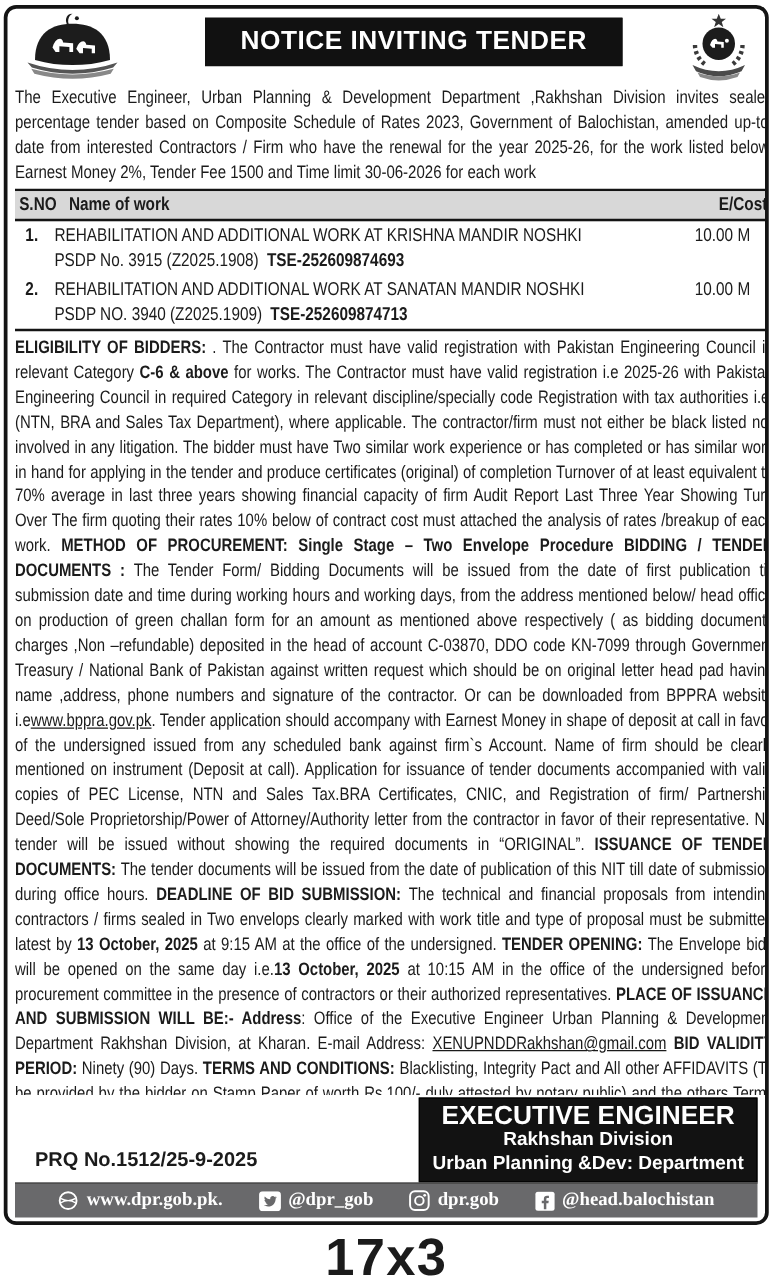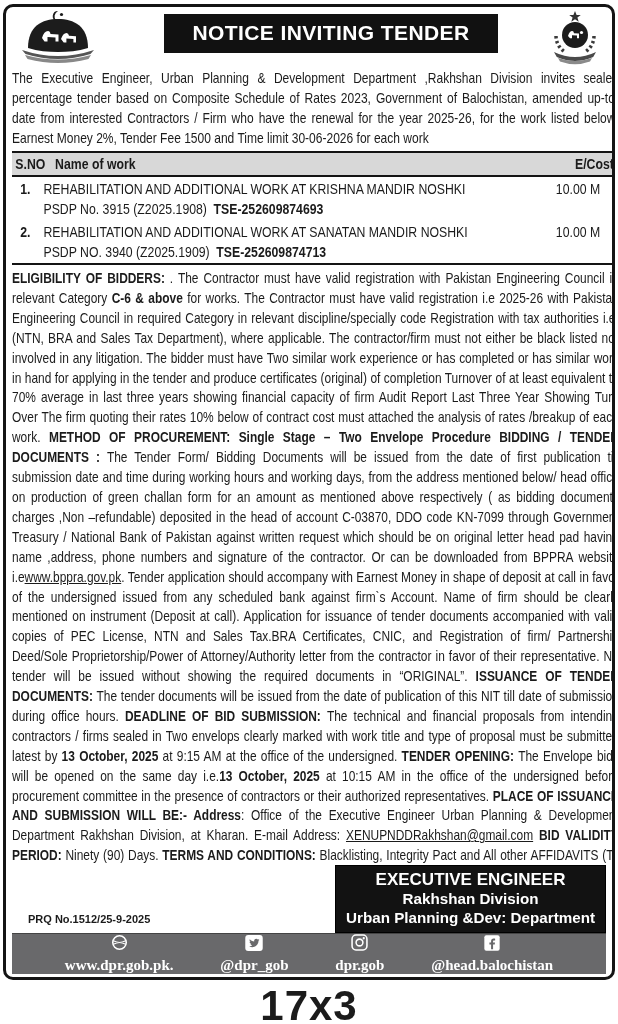--- a/index.html
+++ b/index.html
@@ -22,26 +22,26 @@
   .td-sno{width:34px;font-weight:bold;padding-left:6px;box-sizing:border-box;}
   .td-name{flex:1;}
   .td-cost{width:84px;text-align:left;padding-left:14px;box-sizing:border-box;}
   .tse{font-weight:bold;margin-left:8px;}
   
   .bodytxt{font-size:14.4px;line-height:19.9px;text-align:justify;margin-top:4px;flex:0 1 auto;overflow:hidden;}
   .bold{font-weight:bold;}
   .underline{text-decoration:underline;}
   
   .botrow{display:flex;justify-content:space-between;align-items:flex-end;flex:0 0 auto;margin-top:2px;}
-  .prq{font-weight:bold;font-size:11px;margin:0 0 8px 16px;}
+  .prq{font-weight:bold;font-size:16px;margin:0 0 8px 16px;}
   .signbox{background:#121212;color:#fff;text-align:center;font-weight:bold;font-size:15.2px;line-height:19px;padding:4px 10px 5px 10px;min-width:196px;border:1px solid #000;}
-  .signbox div:first-child{font-size:17px;text-align:center;}
+  .signbox div:first-child{font-size:21px;text-align:center;}
   
   .social{margin-top:auto;flex:0 0 27px;background:#69696b;border-top:1px solid #444;display:flex;align-items:center;justify-content:space-evenly;color:#fff;font-family:"Liberation Serif",serif;font-weight:bold;font-size:15px;padding:0 6px;}
-  .soc-item{display:flex;align-items:center;gap:6px;white-space:nowrap;flex-direction:column;}
+  .soc-item{display:flex;align-items:center;gap:6px;white-space:nowrap;}
   .soc-item svg{display:block;}
   
   .sizelabel{text-align:center;font-size:42px;font-weight:800;letter-spacing:1px;margin-top:2px;font-family:"Liberation Sans",sans-serif;}
 </style>
 </head>
 <body>
 
 <div class="notice">
 
   <div class="hdr">

